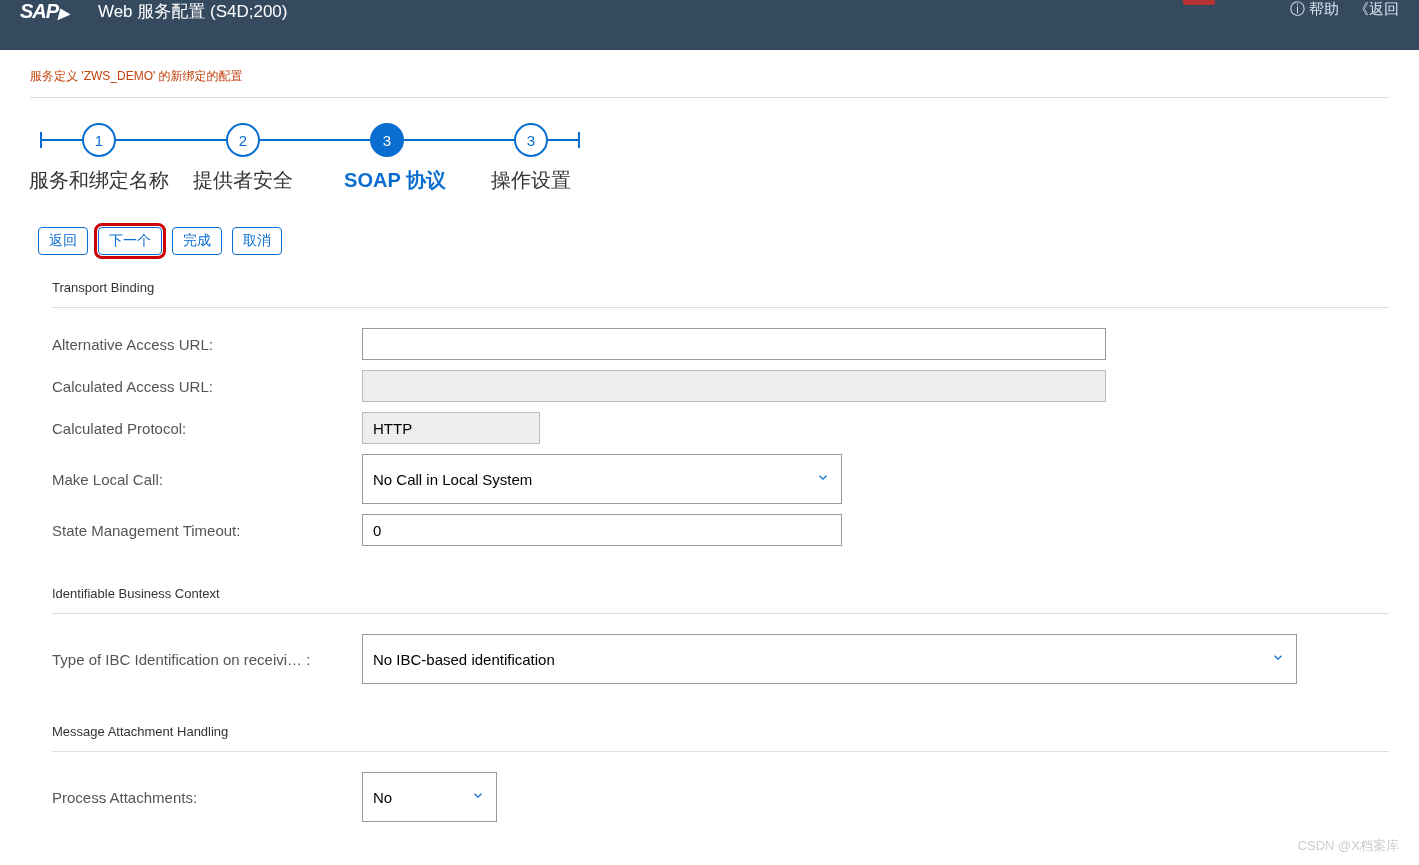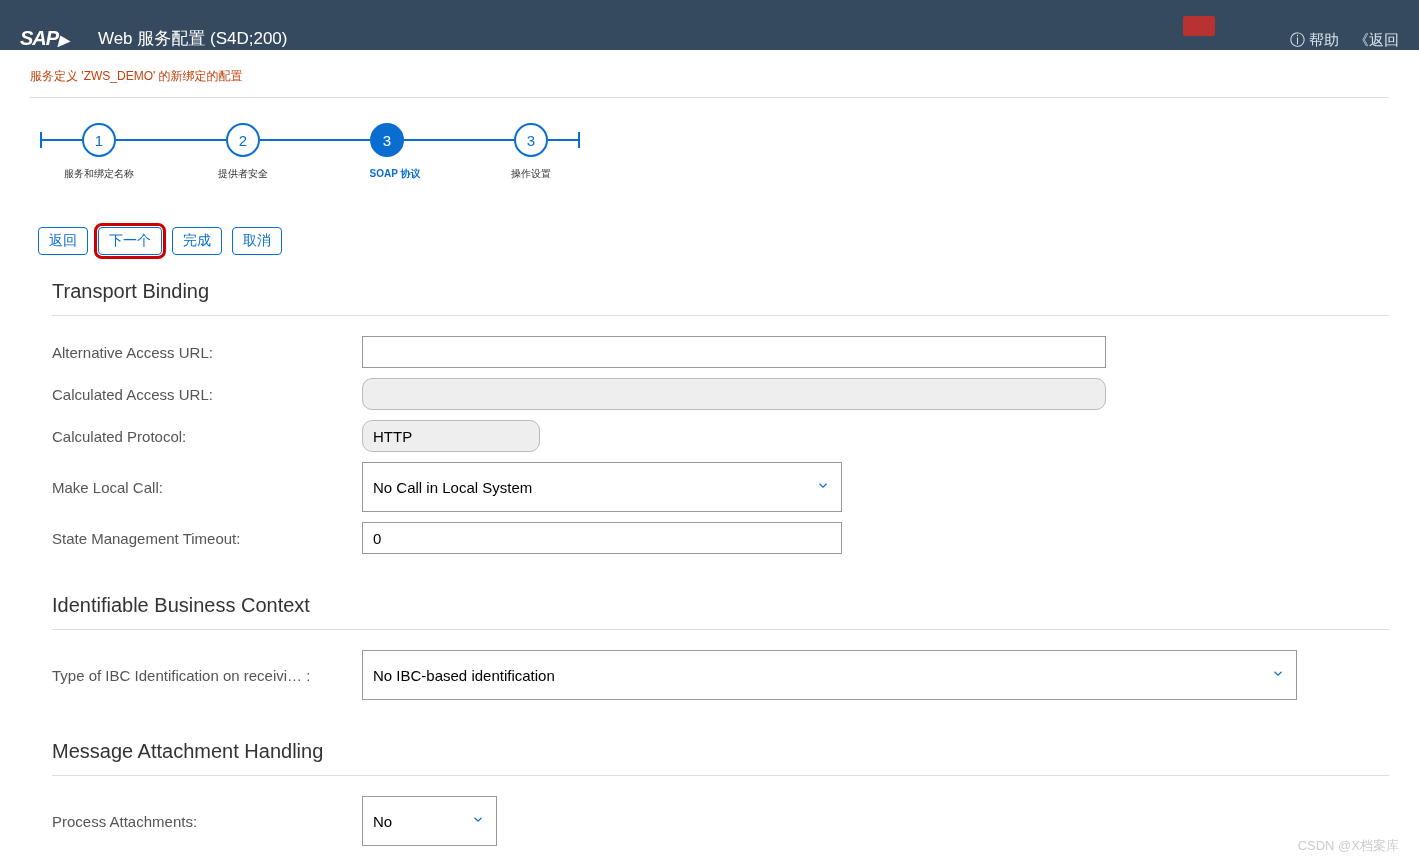--- a/index.html
+++ b/index.html
@@ -1,51 +1,51 @@
 <!DOCTYPE html>
 <html><head>
 <meta charset="utf-8">
 <style>
   * { box-sizing: border-box; margin: 0; padding: 0; }
   body { font-family: Arial, "Microsoft YaHei", sans-serif; font-size: 14px; color: #333; background: #fff; }
   
-  .header-bar { background: #354a5f; height: 50px; display: flex; align-items: flex-end; padding: 0 20px; color: #fff; position: relative; }
+  .header-bar { background: #354a5f; height: 50px; display: flex; align-items: flex-start; padding: 0 20px; color: #fff; position: relative; }
   .sap-logo { font-weight: bold; font-size: 20px; font-style: italic; color: #fff; letter-spacing: -1px; margin-right: 30px; }
   .sap-logo .arrow { font-size: 14px; }
   .header-title { font-size: 17px; }
   .header-right { position: absolute; right: 20px; display: flex; align-items: center; gap: 15px; }
   .red-box { background: #b83232; width: 32px; height: 20px; border-radius: 2px; margin-top:-30px; margin-right: 60px;}
   .help-link, .back-link { color: #d8e3ed; text-decoration: none; display: flex; align-items: center; gap: 4px; font-size: 15px;}
   .chevron-left { letter-spacing: -4px; }
 
   .page-content { padding: 18px 30px; }
   .page-subtitle { font-size: 12px; color: #c2410c; padding-bottom: 12px; border-bottom: 1px solid #ddd; }
   
   .wizard { display: flex; align-items: center; padding: 25px 10px 25px 10px; }
   .wiz-cap { width: 2px; height: 16px; background: #0a6ed1; }
   .wiz-line { height: 2px; background: #0a6ed1; width: 40px; }
   .wiz-line.short { width: 30px; }
   .wiz-step { display: flex; flex-direction: column; align-items: center; position: relative; }
   .wiz-circle { width: 34px; height: 34px; border: 2px solid #0a6ed1; border-radius: 50%; display: flex; align-items: center; justify-content: center; color: #0a6ed1; font-size: 15px; background: #fff; }
   .wiz-circle.active { background: #0a6ed1; color: #fff; }
-  .wiz-label { position: absolute; top: 44px; white-space: nowrap; font-size: 10px; color: #333; }
+  .wiz-label { position: absolute; top: 44px; white-space: nowrap; font-size: 20px; color: #333; }
   .wiz-label.active { color: #0a6ed1; font-weight: bold; margin-left: 16px; }
   
   .btn-row { display: flex; gap: 10px; margin-top: 45px; margin-bottom: 25px; padding-left: 8px;}
   .btn { border: 1px solid #0a6ed1; color: #0a6ed1; background: #fff; padding: 4px 10px; font-size: 14px; border-radius: 4px; cursor: pointer; }
   .btn.highlight-red { outline: 3px solid #cc0000; outline-offset: 1px; }
   
-  .section-title { font-size: 20px; color: #333; margin: 10px 0 0px 22px; padding-bottom: 12px; }
+  .section-title { font-size: 13px; color: #333; margin: 10px 0 0px 22px; padding-bottom: 12px; }
   .section-hr { border: none; border-top: 1px solid #ddd; margin: 0 0 20px 22px; }
   
   .form-row { display: flex; align-items: center; margin-bottom: 10px; padding-left: 22px; }
   .form-label { width: 310px; color: #555; font-size: 15px; text-align: left; padding-right: 10px; white-space: nowrap; overflow: hidden; text-overflow: ellipsis;}
   
   .input-txt { height: 32px; border: 1px solid #999; padding: 0 10px; font-size: 15px; background: #fff; }
-  .input-txt.readonly { background: #eee; border-color:#bbb;border-radius:10px; }
+  .input-txt.readonly { background: #eee; border-color:#bbb; }
   .w-wide { width: 744px; }
   .w-med { width: 178px; }
   .w-sel { width: 480px; }
   .w-sm { width: 135px; }
   .w-full { width: 935px; }
   
   .select-wrap { position: relative; display: inline-block; }
   .select-wrap .chev { position: absolute; right: 12px; top: 50%; transform: translateY(-50%); pointer-events: none; color: #0a6ed1; }
   .select-el { height: 50px; border: 1px solid #999; padding: 0 30px 0 10px; font-size: 15px; background: #fff; appearance: none; -webkit-appearance: none; cursor: pointer; }
   

